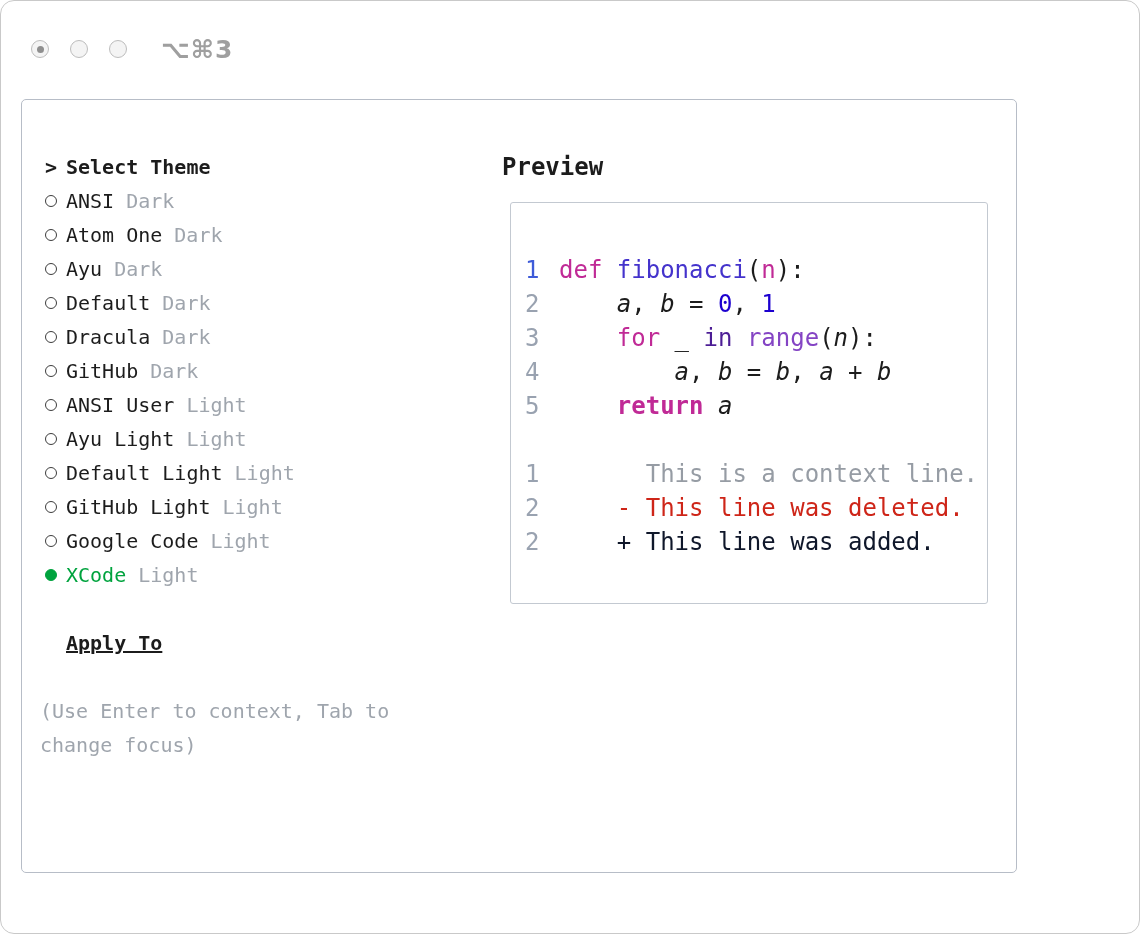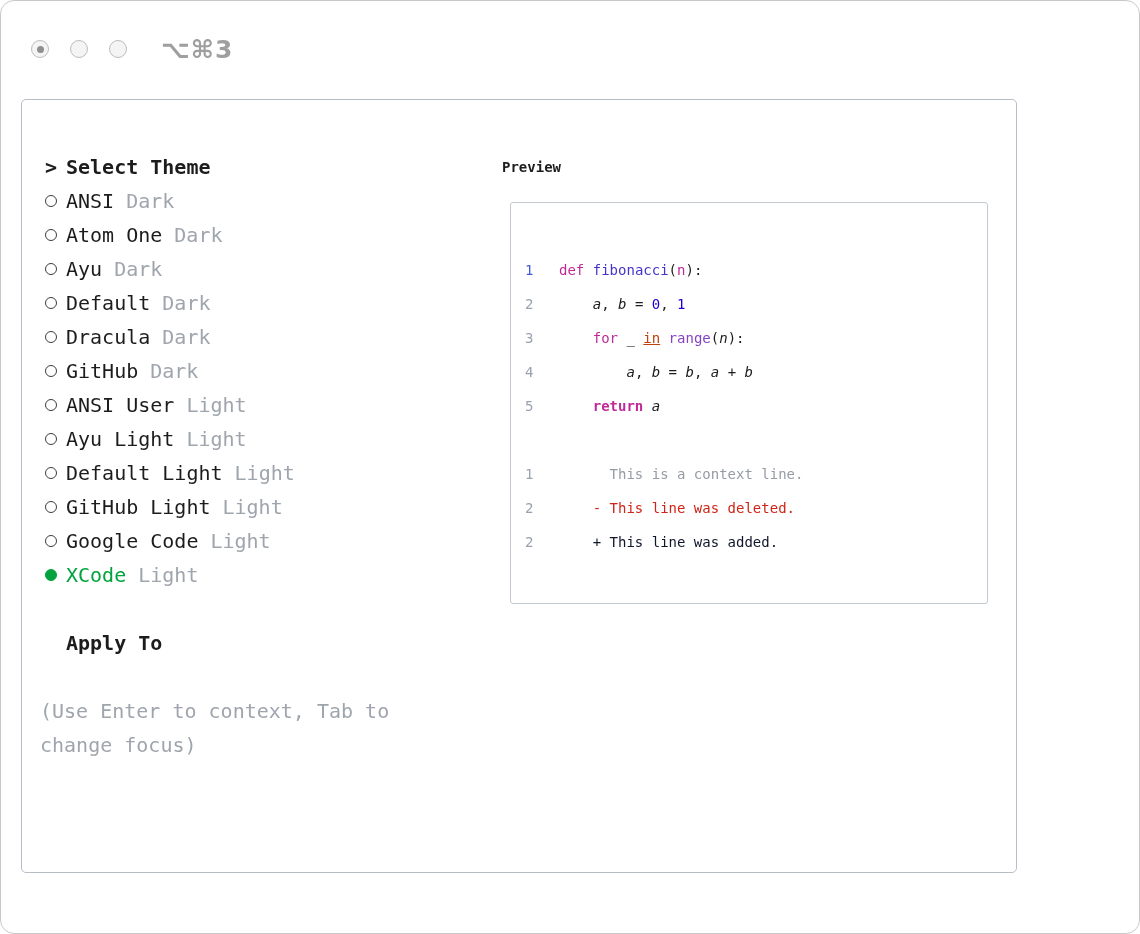--- a/index.html
+++ b/index.html
@@ -23,25 +23,25 @@
 
   .left{width:462px;box-sizing:border-box;padding:50px 0 0 18px;font-size:20px;line-height:34px;}
   .row{display:flex;align-items:center;height:34px;}
   .caret{display:inline-block;width:12px;margin:0 9px 0 5px;font-weight:700;flex:none;}
   .bold{font-weight:700;}
   .radio{width:12px;height:12px;box-sizing:border-box;border:1.5px solid #3d3d3d;
          border-radius:50%;margin:0 9px 0 5px;flex:none;}
   .radio.on{background:#00a33e;border-color:#00a33e;}
   .green{color:#00a33e;}
   .variant{color:#9fa5ad;margin-left:12px;}
-  .apply-section{margin-top:34px;}
+  .apply-section{margin-top:34px;text-decoration:underline;}
   .apply-title{margin-left:26px;font-weight:700;height:34px;line-height:34px;}
   .hint{margin-top:34px;color:#9fa5ad;width:410px;}
 
-  .right{box-sizing:border-box;padding:50px 0 0 18px;font-size:14px;line-height:34px;}
+  .right{box-sizing:border-box;padding:50px 0 0 18px;font-size:24px;line-height:34px;}
   .preview-title{font-weight:700;height:34px;line-height:34px;}
   .preview-box{margin-top:18px;margin-left:8px;width:478px;height:402px;box-sizing:border-box;
                border:1px solid #c3c9d1;border-radius:3px;padding:50px 0 0 14px;overflow:hidden;}
   .cline{display:flex;height:34px;}
   .ln{width:14px;margin-right:20px;flex:none;white-space:pre;}
   .ct{white-space:pre;}
   .it{font-style:italic;}
 </style>
 </head>
 <body>
@@ -144,21 +144,21 @@
             <div class="cline">
               <span class="ln" style="color: rgb(62, 91, 216);">1</span>
               <span class="ct"><span style="color: rgb(192, 42, 150);">def</span><span> </span><span style="color: rgb(68, 51, 204);">fibonacci</span><span>(</span><span style="color: rgb(192, 42, 150);">n</span><span>):</span></span>
             </div>
             <div class="cline">
               <span class="ln" style="color: rgb(153, 162, 176);">2</span>
               <span class="ct"><span>    </span><span class="it">a</span><span>, </span><span class="it">b</span><span> = </span><span style="color: rgb(28, 0, 207);">0</span><span>, </span><span style="color: rgb(28, 0, 207);">1</span></span>
             </div>
             <div class="cline">
               <span class="ln" style="color: rgb(153, 162, 176);">3</span>
-              <span class="ct"><span>    </span><span style="color: rgb(192, 42, 150); text-align: center;">for</span><span> _ </span><span style="color: #c2410c; text-decoration: underline;">in</span><span> </span><span style="color: rgb(132, 68, 196);">range</span><span>(</span><span class="it">n</span><span>):</span></span>
+              <span class="ct"><span>    </span><span style="color: rgb(192, 42, 150); text-align: center;">for</span><span> _ </span><span style="color: #4c1d95;">in</span><span> </span><span style="color: rgb(132, 68, 196);">range</span><span>(</span><span class="it">n</span><span>):</span></span>
             </div>
             <div class="cline">
               <span class="ln" style="color: rgb(153, 162, 176);">4</span>
               <span class="ct"><span>        </span><span class="it">a</span><span>, </span><span class="it">b</span><span> = </span><span class="it">b</span><span>, </span><span class="it">a</span><span> + </span><span class="it">b</span></span>
             </div>
             <div class="cline">
               <span class="ln" style="color: rgb(153, 162, 176);">5</span>
               <span class="ct"><span>    </span><span style="color: rgb(192, 42, 150); font-weight: bold;">return</span><span> </span><span class="it">a</span></span>
             </div>
             <div class="cline">

